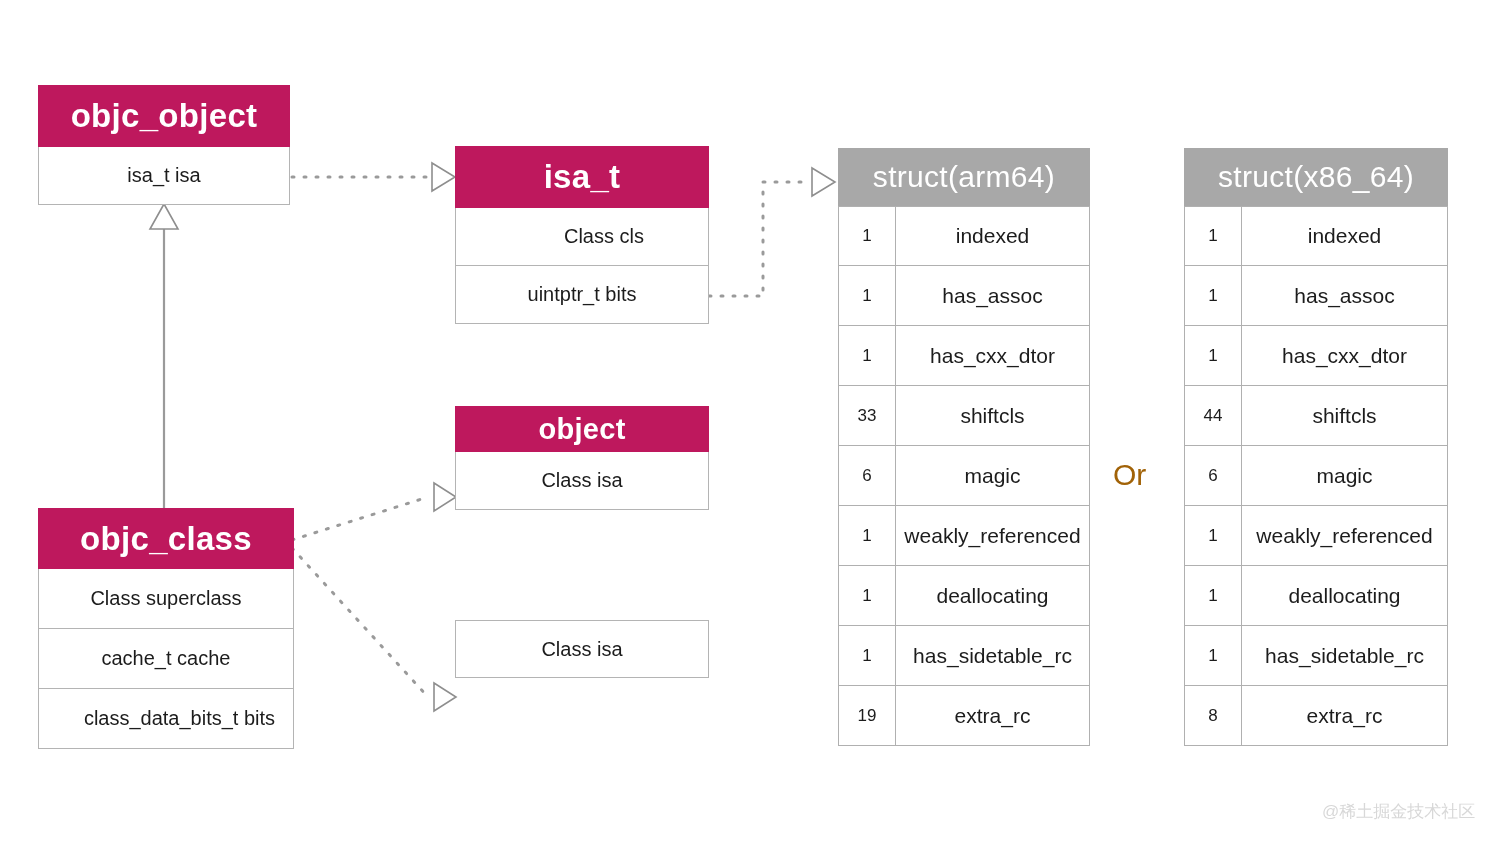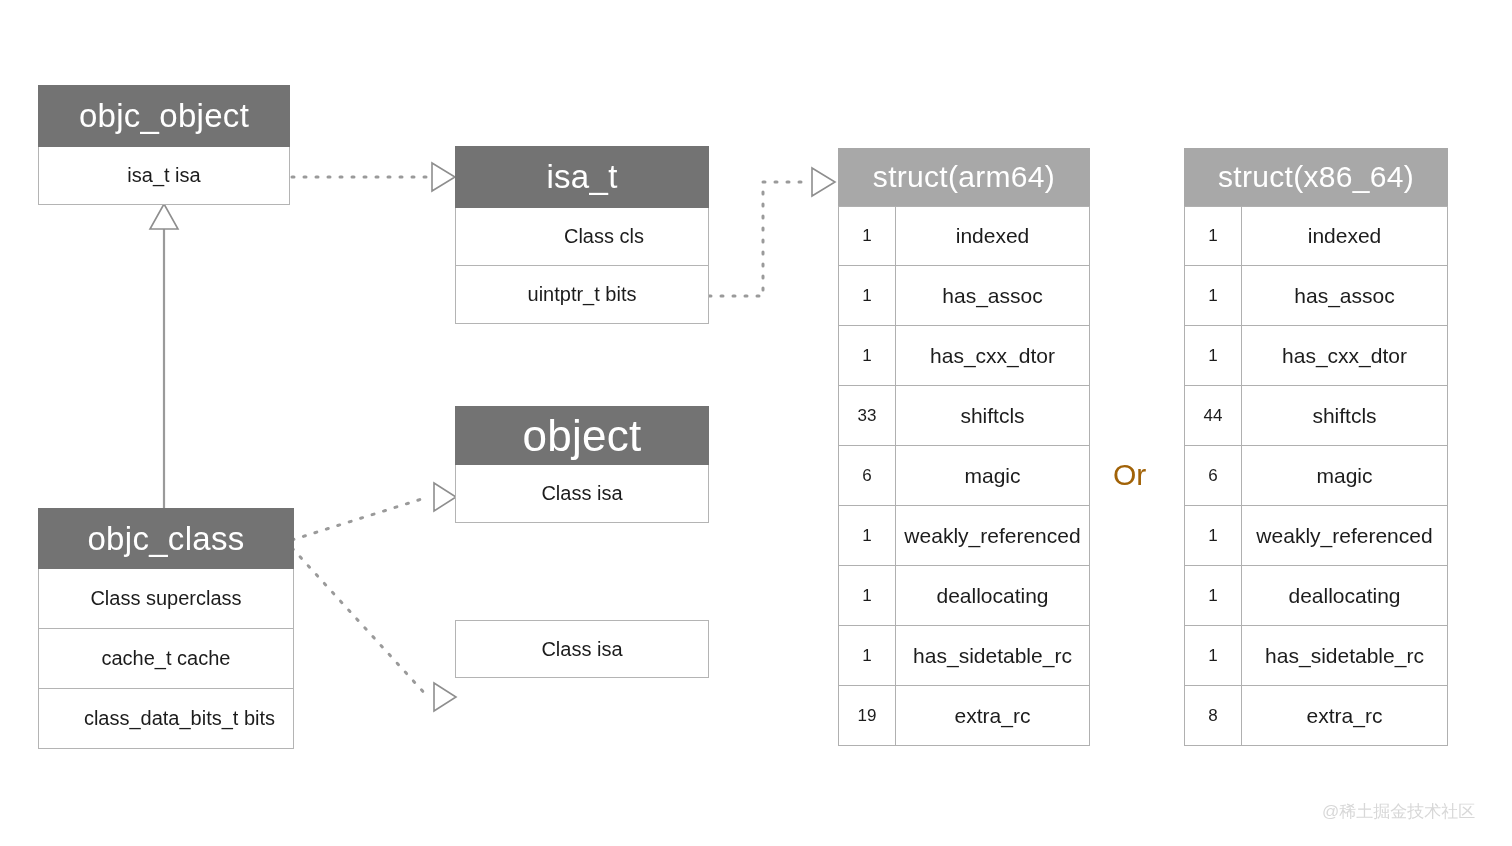--- a/index.html
+++ b/index.html
@@ -16,24 +16,24 @@
     overflow: hidden;
   }
 
   
   .uml-box {
     position: absolute;
     box-sizing: border-box;
     background: #ffffff;
   }
   .uml-header {
-    background: #737373;
+    background: #be185d;
     color: #ffffff;
     text-align: center;
-    font-weight: 400;
+    font-weight: 700;
     letter-spacing: 0.3px;
     display: flex;
     align-items: center;
     justify-content: center;
     box-sizing: border-box;
   }
   .uml-row {
     border: 1px solid #b4b4b4;
     border-top: none;
     color: #1c1c1c;
@@ -152,21 +152,21 @@
     <div class="uml-row" style="height:60px; font-size:20px;padding-left:27px;">class_data_bits_t bits</div>
   </div>
 
   <div class="uml-box" style="left:455px; top:146px; width:254px;">
     <div class="uml-header" style="height:62px; font-size:33px;">isa_t</div>
     <div class="uml-row" style="height:58px; font-size:20px;padding-left:44px;">Class cls</div>
     <div class="uml-row" style="height:58px; font-size:20px;">uintptr_t bits</div>
   </div>
 
   <div class="uml-box" style="left:455px; top:406px; width:254px;">
-    <div class="uml-header" style="height:59px; font-size:44px;">object</div>
+    <div class="uml-header" style="height:46px; font-size:29px;">object</div>
     <div class="uml-row" style="height:58px; font-size:20px;">Class isa</div>
   </div>
 
   <div class="uml-box" style="left:455px; top:620px; width:254px;">
     <div class="uml-row" style="height:58px; font-size:20px;">Class isa</div>
   </div>
 
   <div class="bits-table" style="left:838px; top:148px; width:252px;">
     <div class="bits-header" style="height:58px; font-size:30px;">struct(arm64)</div>
     <div>

